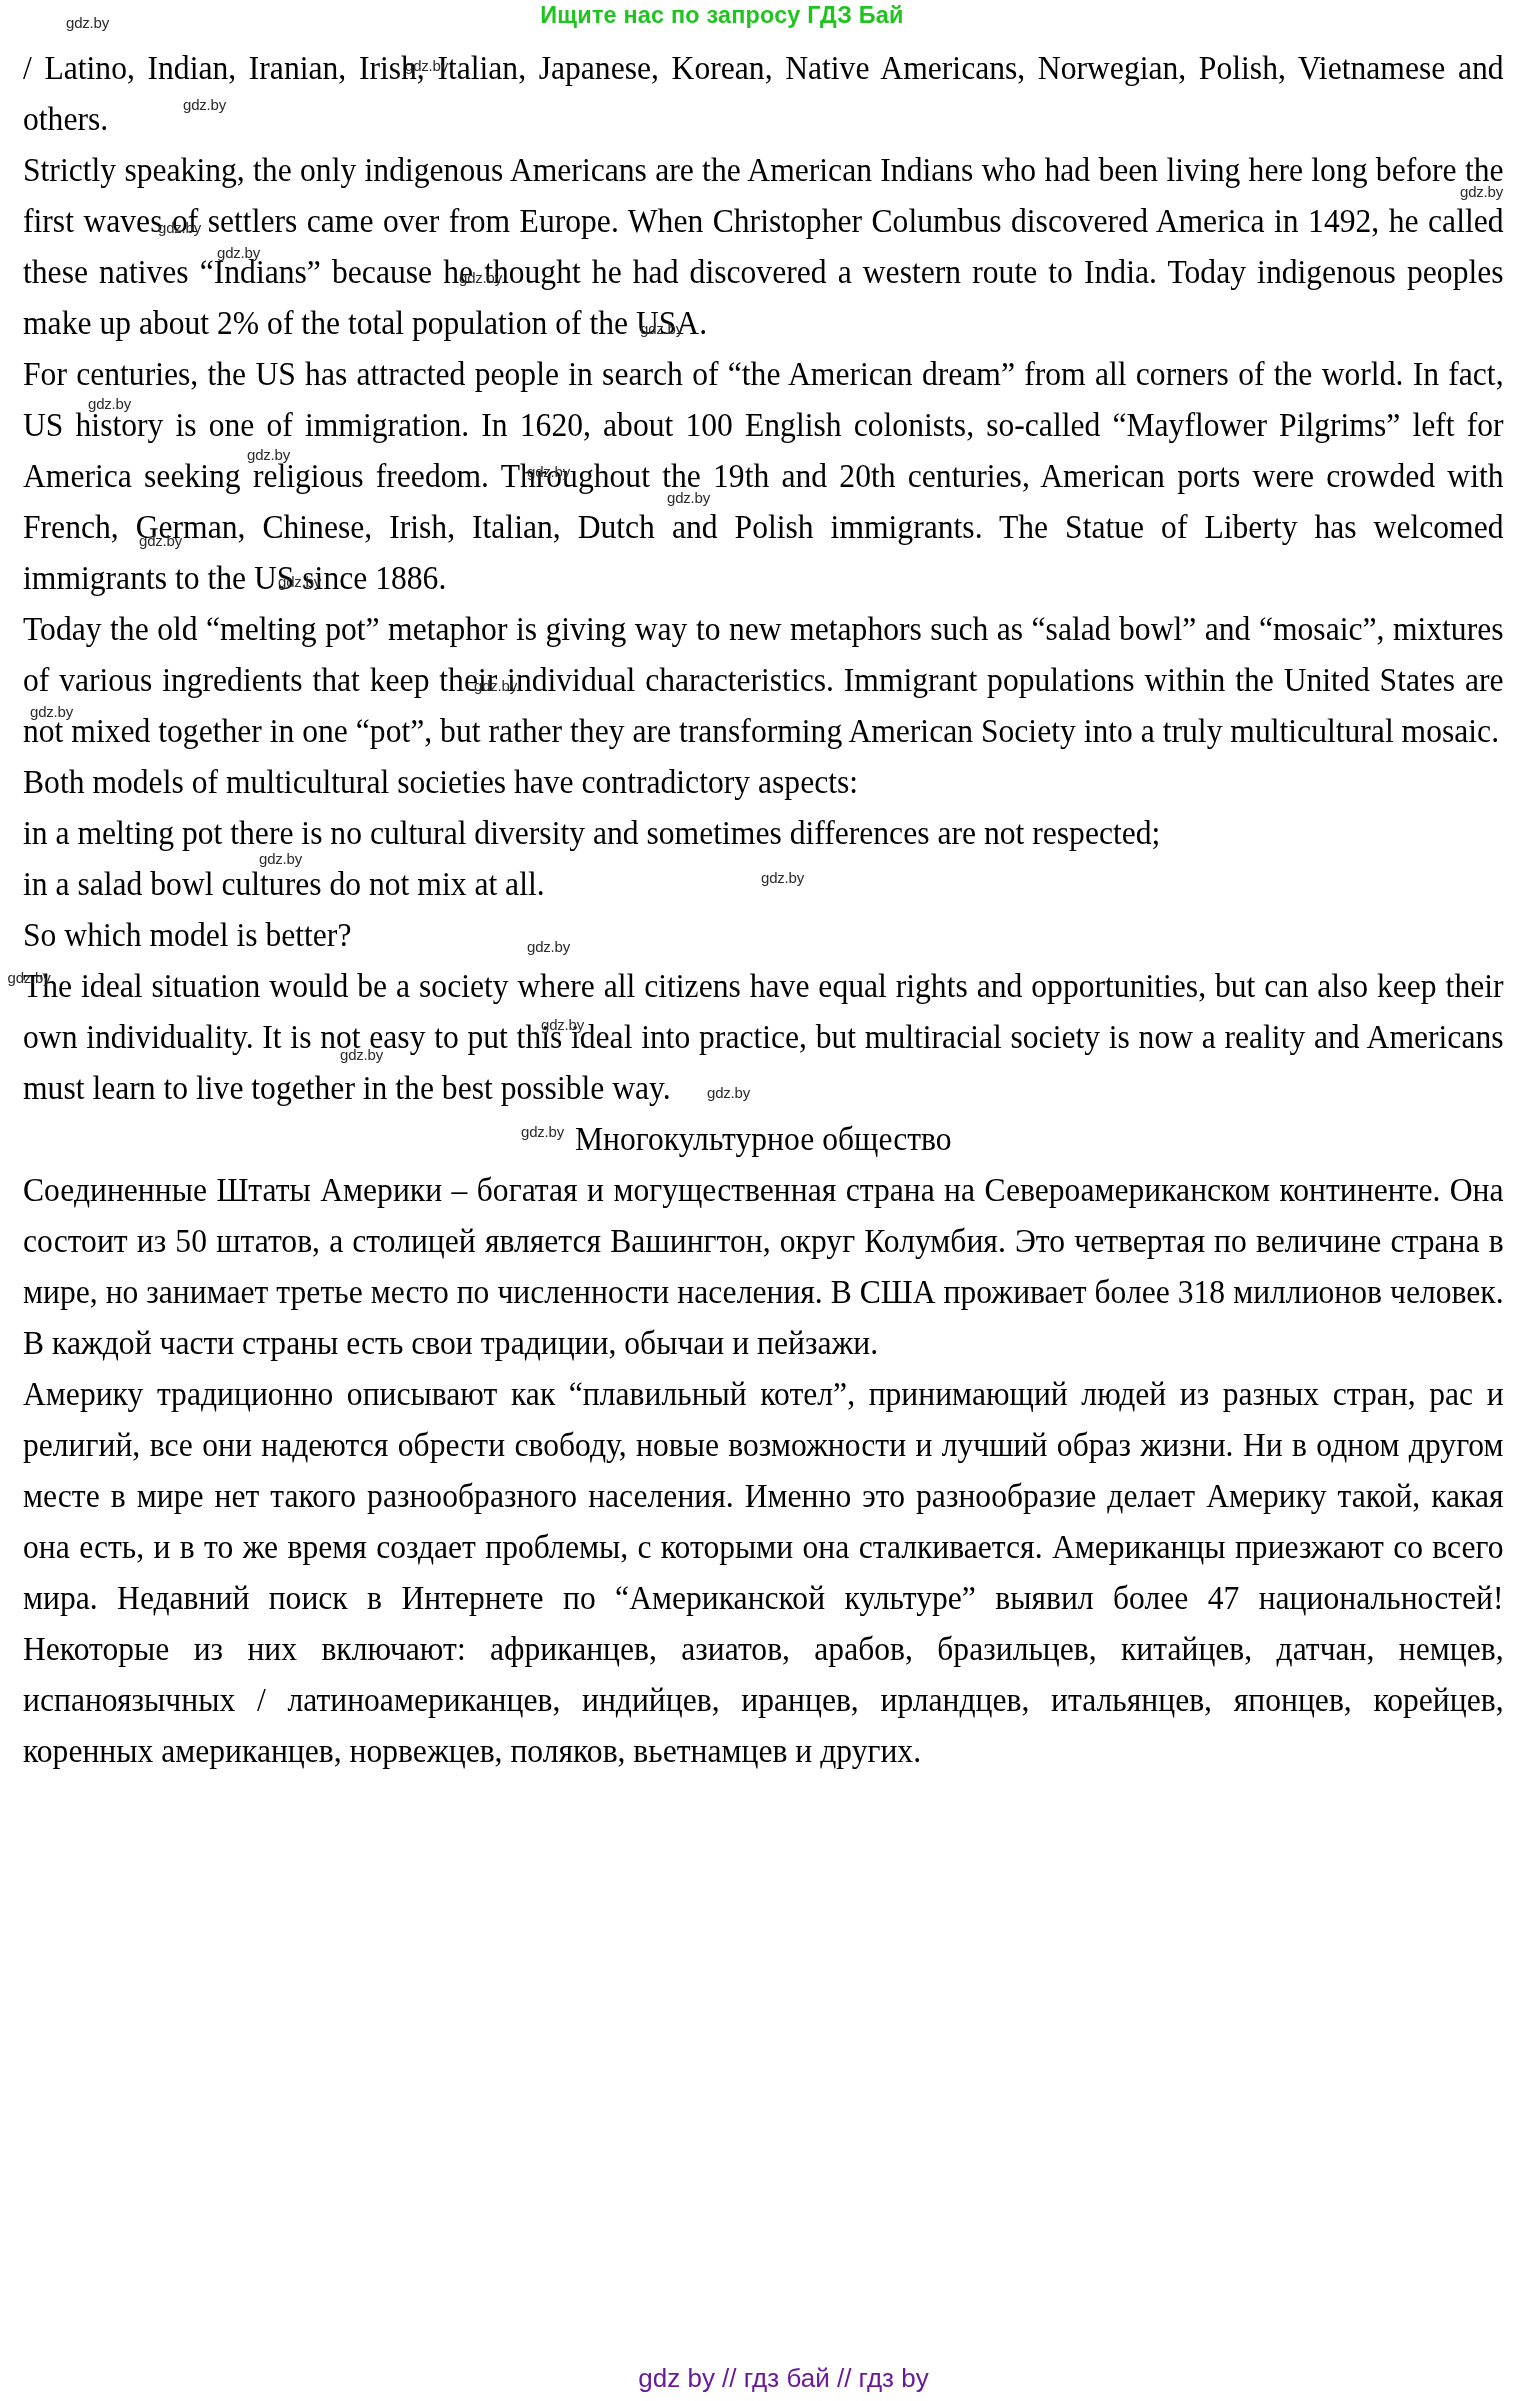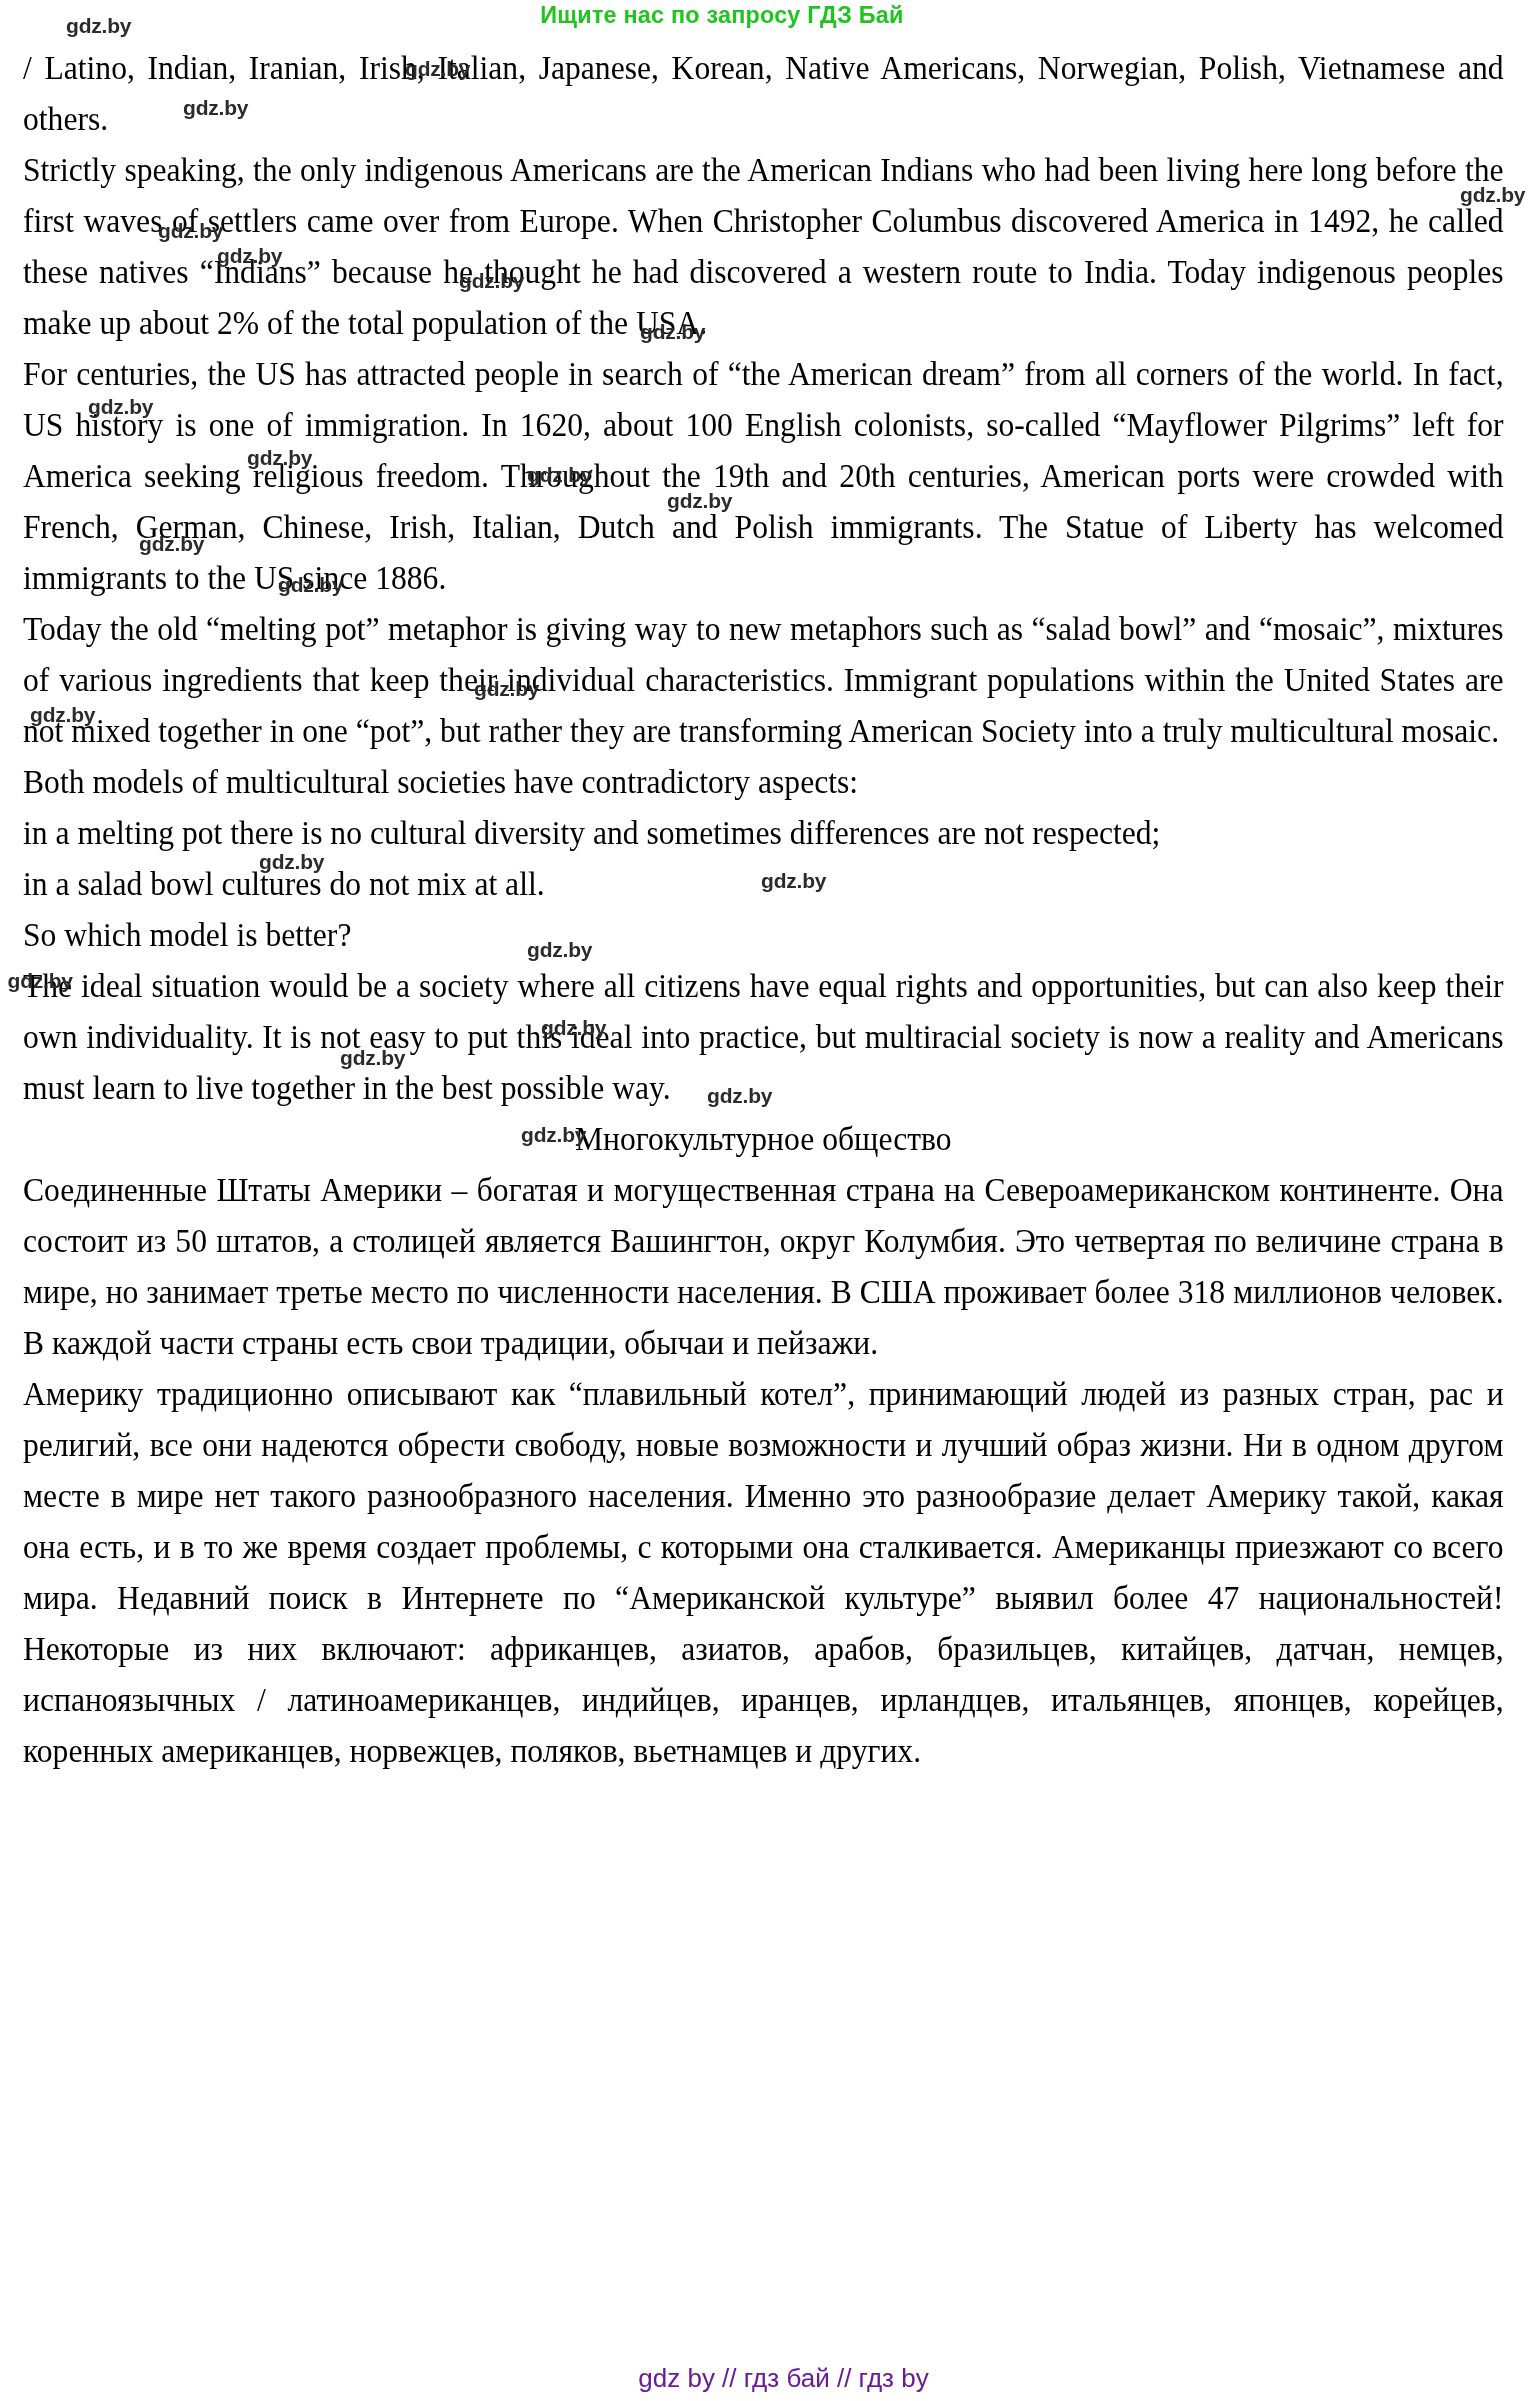--- a/index.html
+++ b/index.html
@@ -75,22 +75,22 @@
     transform-origin: left top;
   }
 
   
   .para.force-just { text-align-last: justify; }
 
   
   .wm {
     position: absolute;
     font-family: "Liberation Sans", sans-serif;
-    font-size: 21px;
-    font-weight: 700;
+    font-size: 15px;
+    font-weight: 400;
     color: #2b2b2b;
     white-space: nowrap;
     letter-spacing: -0.2px;
   }
 
   
   .site-footer {
     position: absolute;
     left: 16px;
     bottom: 7.5px;

